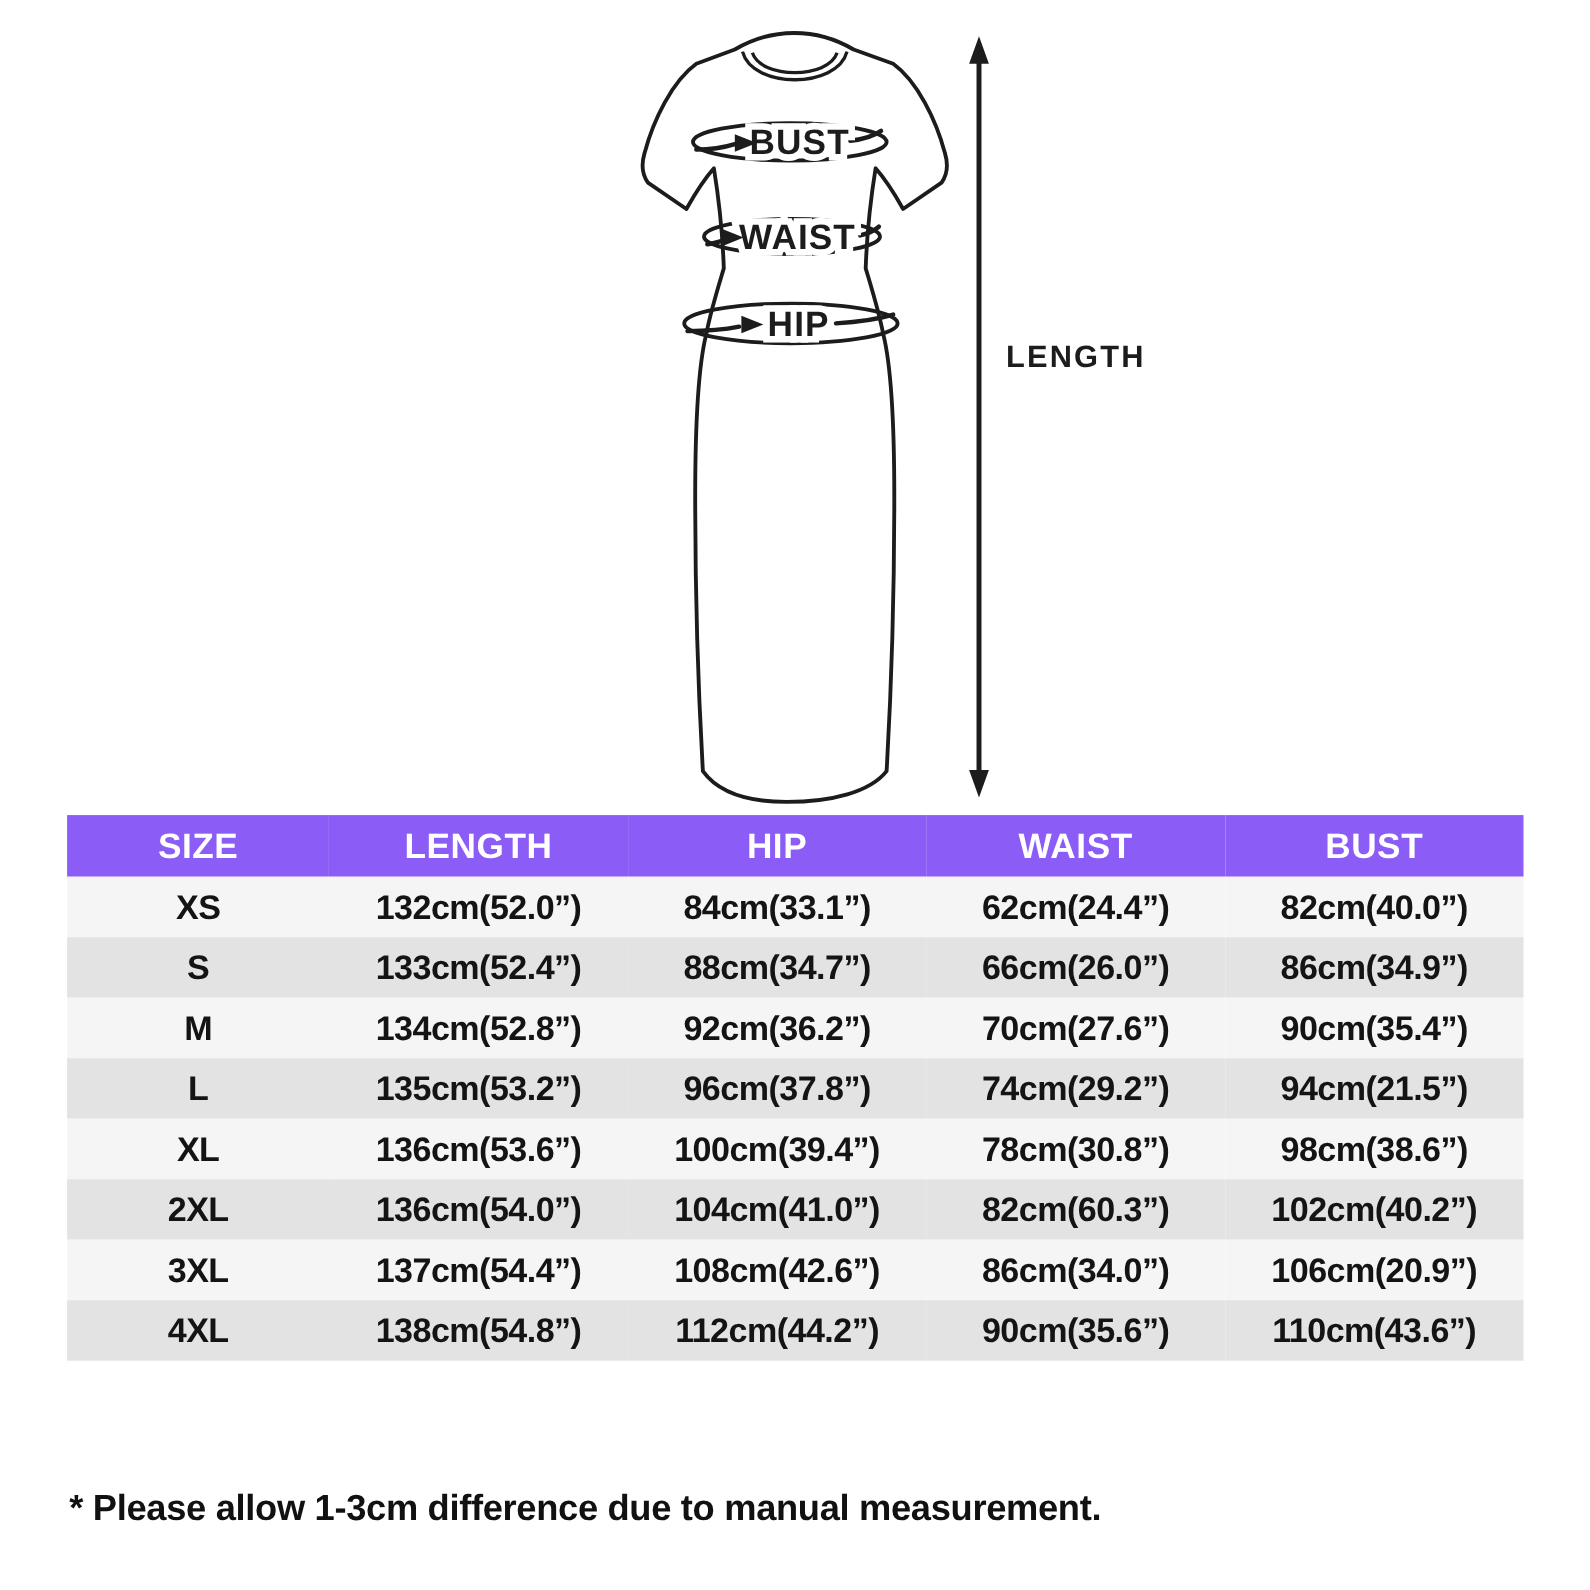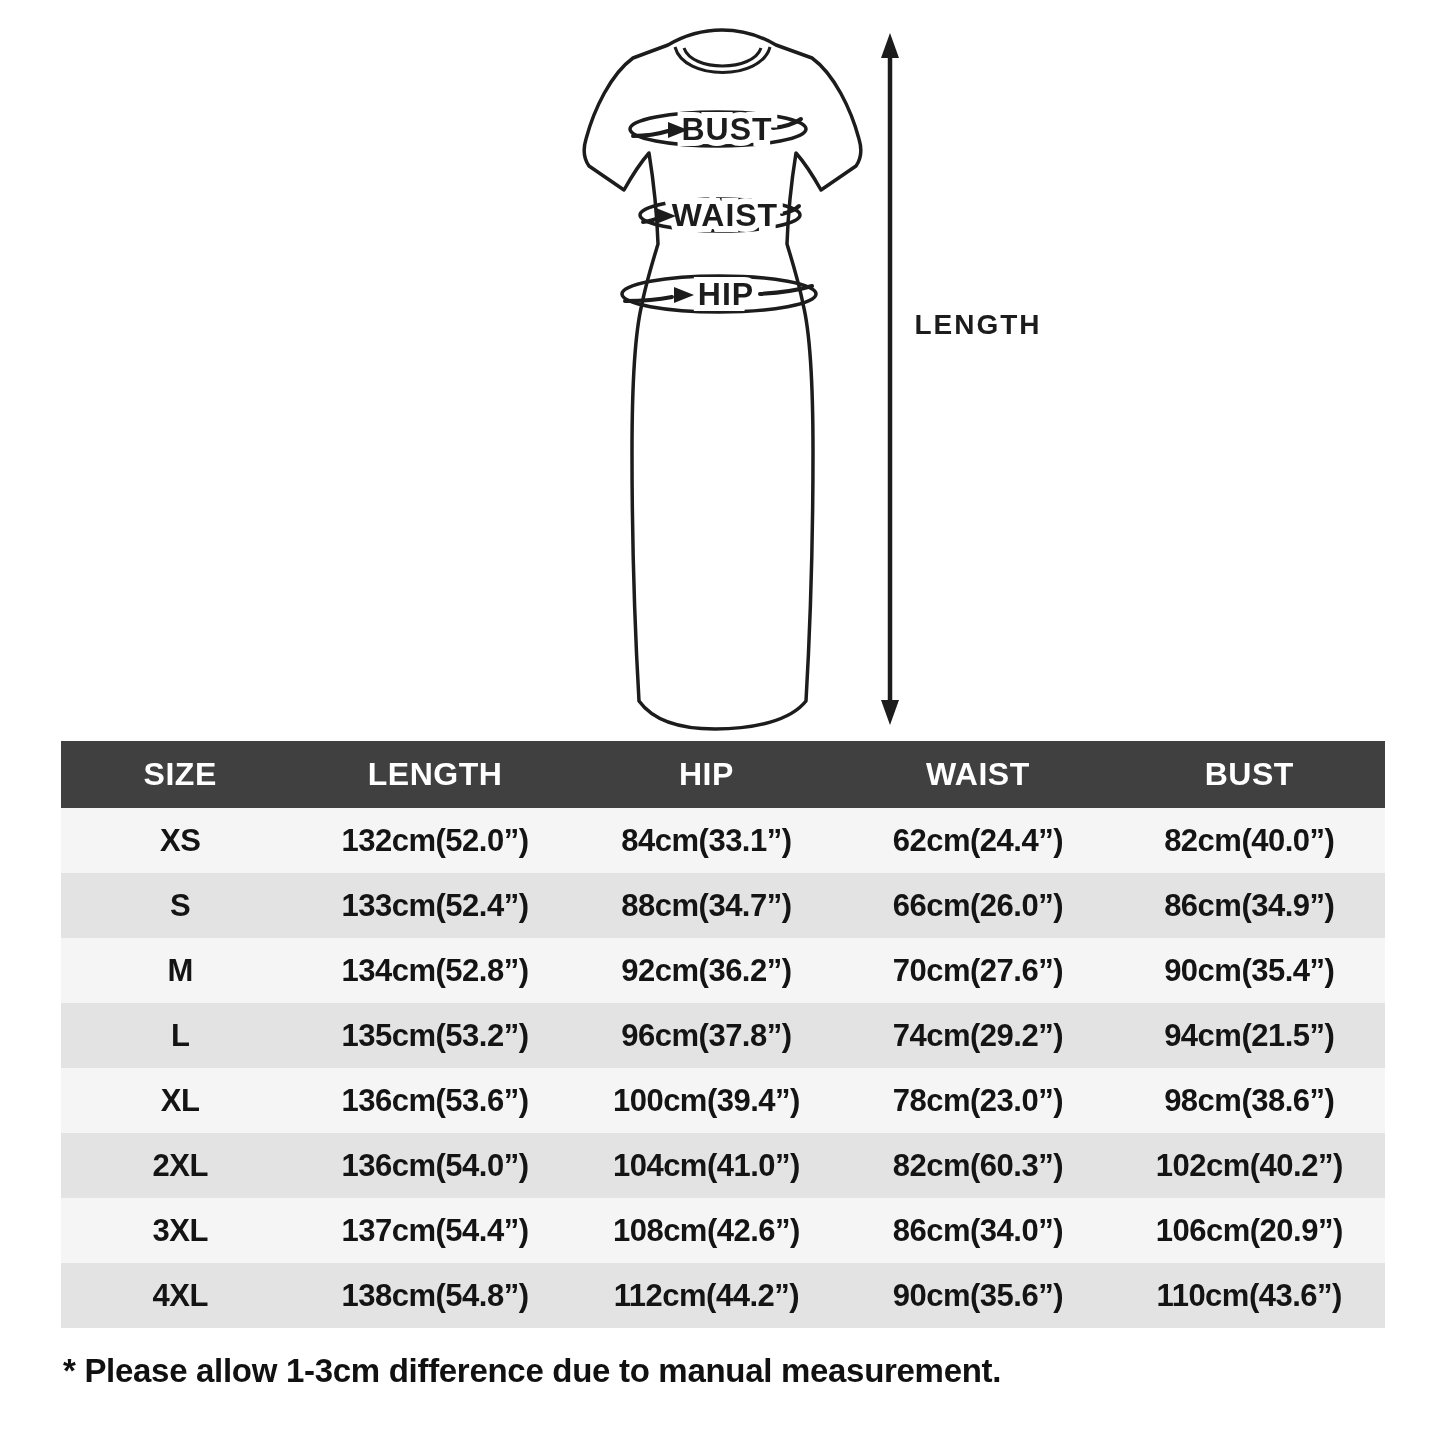--- a/index.html
+++ b/index.html
@@ -25,26 +25,26 @@
     fill:#1c1c1c;text-anchor:middle;letter-spacing:2px;
   }
   
   table.size-table{
     position:absolute;left:61px;top:741px;width:1324px;
     border-collapse:collapse;table-layout:fixed;
   }
   .size-table col.c-size{width:18%;}
   .size-table col.c-meas{width:20.5%;}
   .size-table thead th{
-    background:#404040;color:#ffffff;height:67px;
+    background:#8b5cf6;color:#ffffff;height:56px;
     font-size:32px;font-weight:bold;letter-spacing:0.5px;
     text-align:center;vertical-align:middle;padding:0;
   }
   .size-table tbody td{
-    height:65px;text-align:center;vertical-align:middle;padding:0;
+    height:55px;text-align:center;vertical-align:middle;padding:0;
     font-size:31px;font-weight:bold;color:#141414;letter-spacing:-0.5px;
   }
   .size-table tbody tr:nth-child(odd) td{background:#f5f5f5;}
   .size-table tbody tr:nth-child(even) td{background:#e3e3e3;}
   
   .footnote{
     position:absolute;left:63px;top:1352px;
     font-size:33px;font-weight:bold;color:#111111;letter-spacing:-0.3px;
   }
 </style>
@@ -152,21 +152,21 @@
         <td>L</td>
         <td>135cm(53.2”)</td>
         <td>96cm(37.8”)</td>
         <td>74cm(29.2”)</td>
         <td>94cm(21.5”)</td>
       </tr>
       <tr>
         <td>XL</td>
         <td>136cm(53.6”)</td>
         <td>100cm(39.4”)</td>
-        <td>78cm(23.0”)</td>
+        <td>78cm(30.8”)</td>
         <td>98cm(38.6”)</td>
       </tr>
       <tr>
         <td>2XL</td>
         <td>136cm(54.0”)</td>
         <td>104cm(41.0”)</td>
         <td>82cm(60.3”)</td>
         <td>102cm(40.2”)</td>
       </tr>
       <tr>

